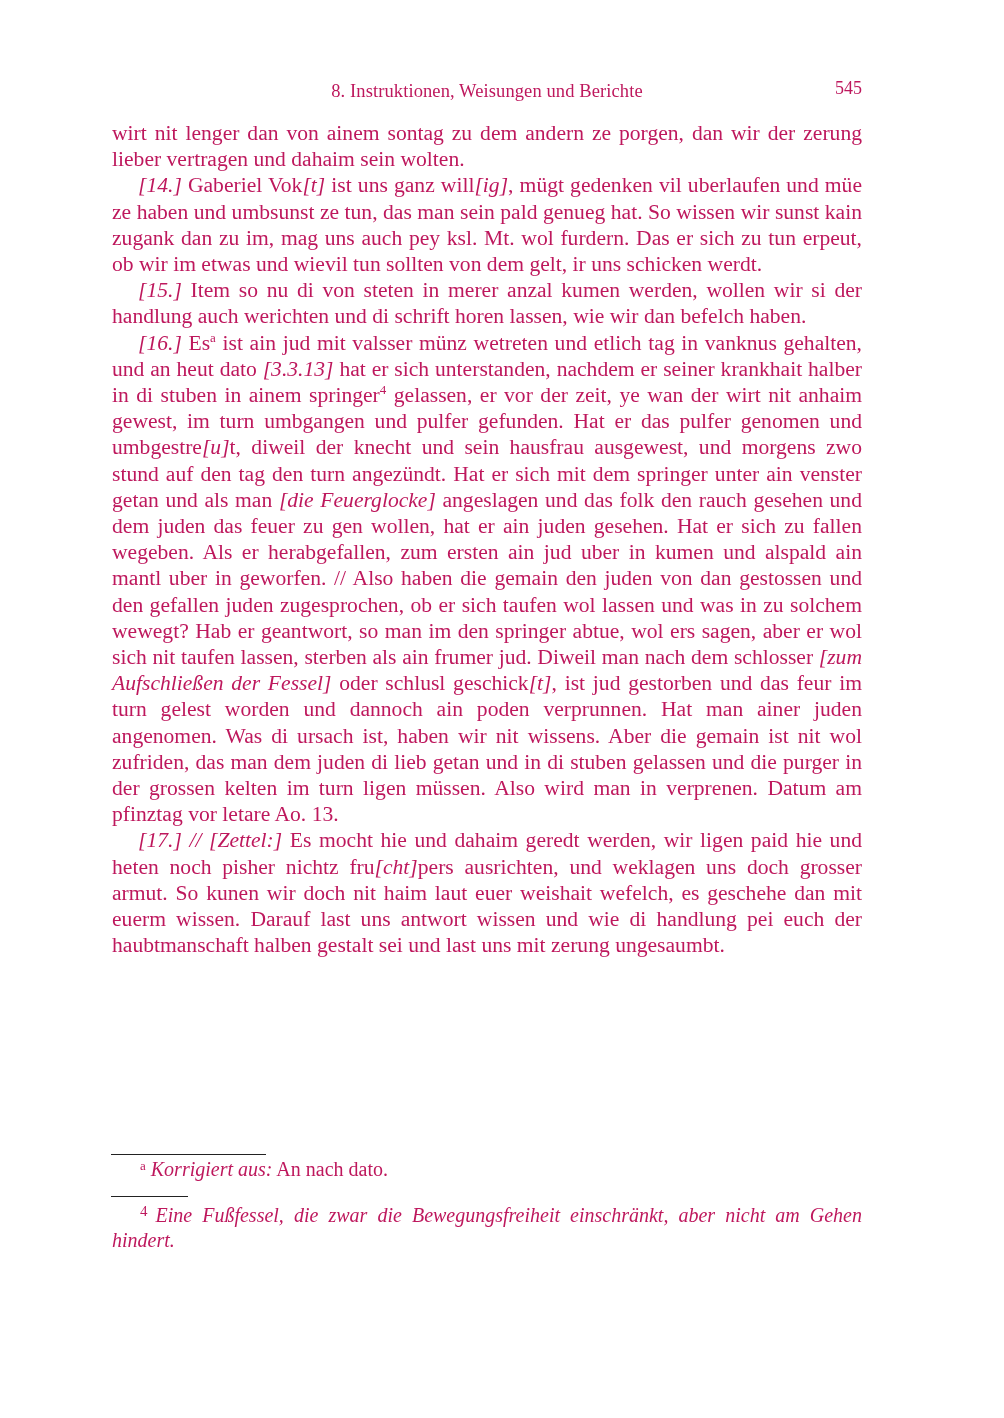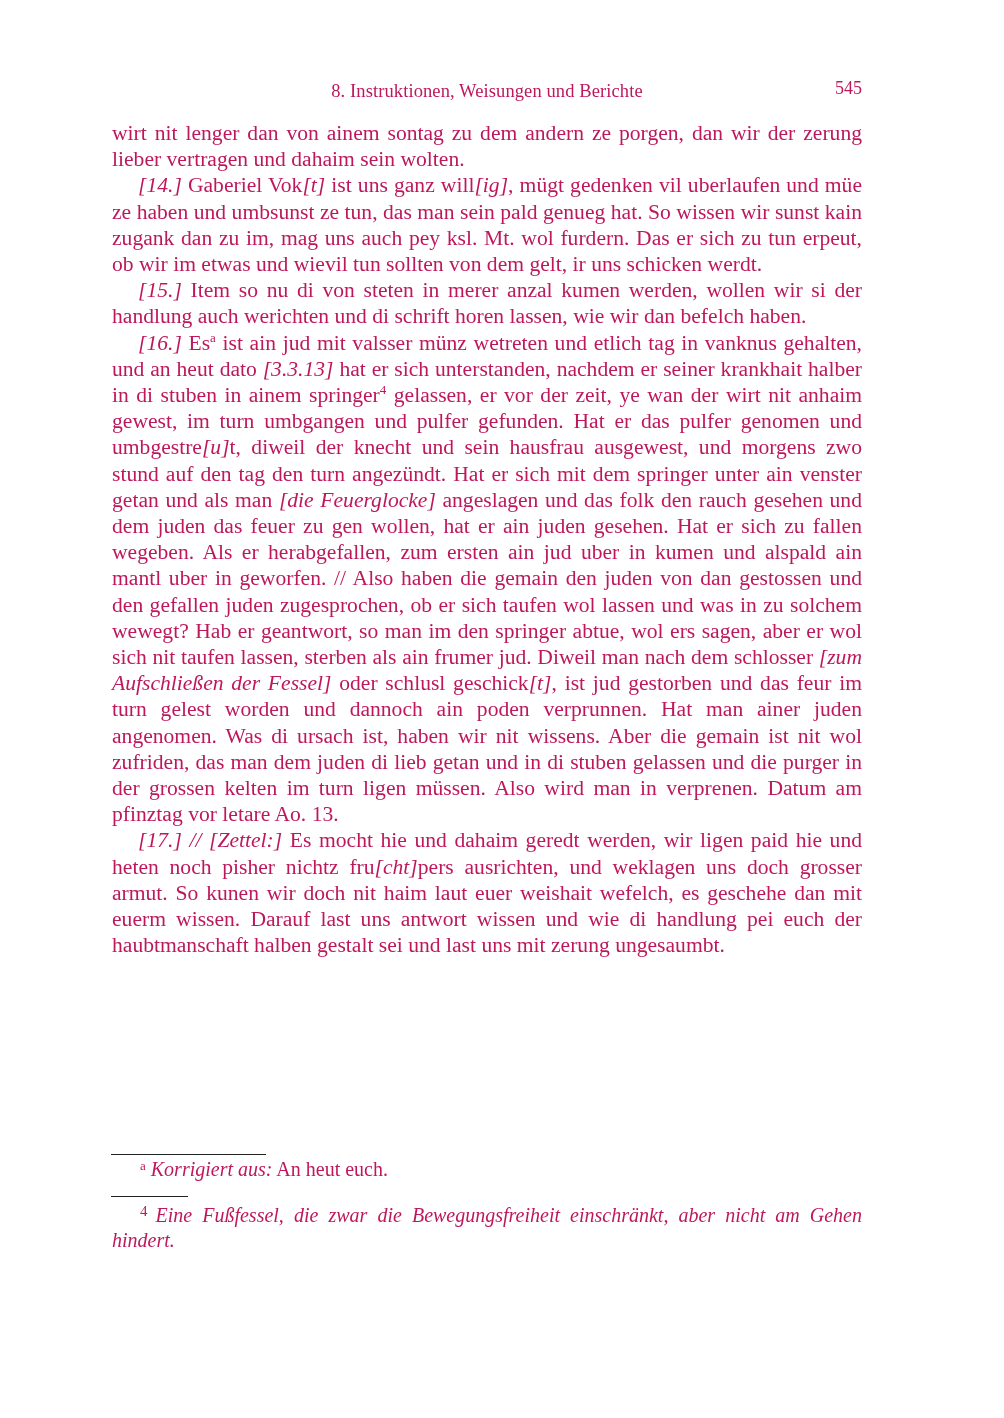--- a/index.html
+++ b/index.html
@@ -40,18 +40,18 @@
 
     <p class="indent"><span class="it">[15.]</span><span> Item so nu di von steten in merer anzal kumen werden, wollen wir si der handlung auch werichten und di schrift horen lassen, wie wir dan befelch haben.</span></p>
 
     <p class="indent"><span class="it">[16.]</span><span> Es</span><sup>a</sup><span> ist ain jud mit valsser münz wetreten und etlich tag in vanknus gehalten, und an heut dato </span><span class="it">[3.3.13]</span><span> hat er sich unterstanden, nachdem er seiner krankhait halber in di stuben in ainem springer</span><sup>4</sup><span> gelassen, er vor der zeit, ye wan der wirt nit anhaim gewest, im turn umbgangen und pulfer gefunden. Hat er das pulfer genomen und umbgestre</span><span class="it">[u]</span><span>t, diweil der knecht und sein hausfrau ausgewest, und morgens zwo stund auf den tag den turn angezündt. Hat er sich mit dem springer unter ain venster getan und als man </span><span class="it">[die Feuerglocke]</span><span> angeslagen und das folk den rauch gesehen und dem juden das feuer zu gen wollen, hat er ain juden gesehen. Hat er sich zu fallen wegeben. Als er herabgefallen, zum ersten ain jud uber in kumen und alspald ain mantl uber in geworfen. // Also haben die gemain den juden von dan gestossen und den gefallen juden zugesprochen, ob er sich taufen wol lassen und was in zu solchem wewegt? Hab er geantwort, so man im den springer abtue, wol ers sagen, aber er wol sich nit taufen lassen, sterben als ain frumer jud. Diweil man nach dem schlosser </span><span class="it">[zum Aufschließen der Fessel]</span><span> oder schlusl geschick</span><span class="it">[t]</span><span>, ist jud gestorben und das feur im turn gelest worden und dannoch ain poden verprunnen. Hat man ainer juden angenomen. Was di ursach ist, haben wir nit wissens. Aber die gemain ist nit wol zufriden, das man dem juden di lieb getan und in di stuben gelassen und die purger in der grossen kelten im turn ligen müssen. Also wird man in verprenen. Datum am pfinztag vor letare Ao. 13.</span></p>
 
     <p class="indent"><span class="it">[17.] // [Zettel:]</span><span> Es mocht hie und dahaim geredt werden, wir ligen paid hie und heten noch pisher nichtz fru</span><span class="it">[cht]</span><span>pers ausrichten, und weklagen uns doch grosser armut. So kunen wir doch nit haim laut euer weishait wefelch, es geschehe dan mit euerm wissen. Darauf last uns antwort wissen und wie di handlung pei euch der haubtmanschaft halben gestalt sei und last uns mit zerung ungesaumbt.</span></p>
 
   </div>
 
   <div class="rule rule-a"></div>
-  <div class="fn fn-a"><span class="mark">a</span> <span class="it">Korrigiert aus:</span><span> An heut euch.</span></div>
+  <div class="fn fn-a"><span class="mark">a</span> <span class="it">Korrigiert aus:</span><span> An nach dato.</span></div>
 
   <div class="rule rule-n"></div>
   <div class="fn fn-4"><span class="mark">4</span><span class="it">Eine Fußfessel, die zwar die Bewegungsfreiheit einschränkt, aber nicht am Gehen hindert.</span></div>
 
 </div>
 
 </body></html>

